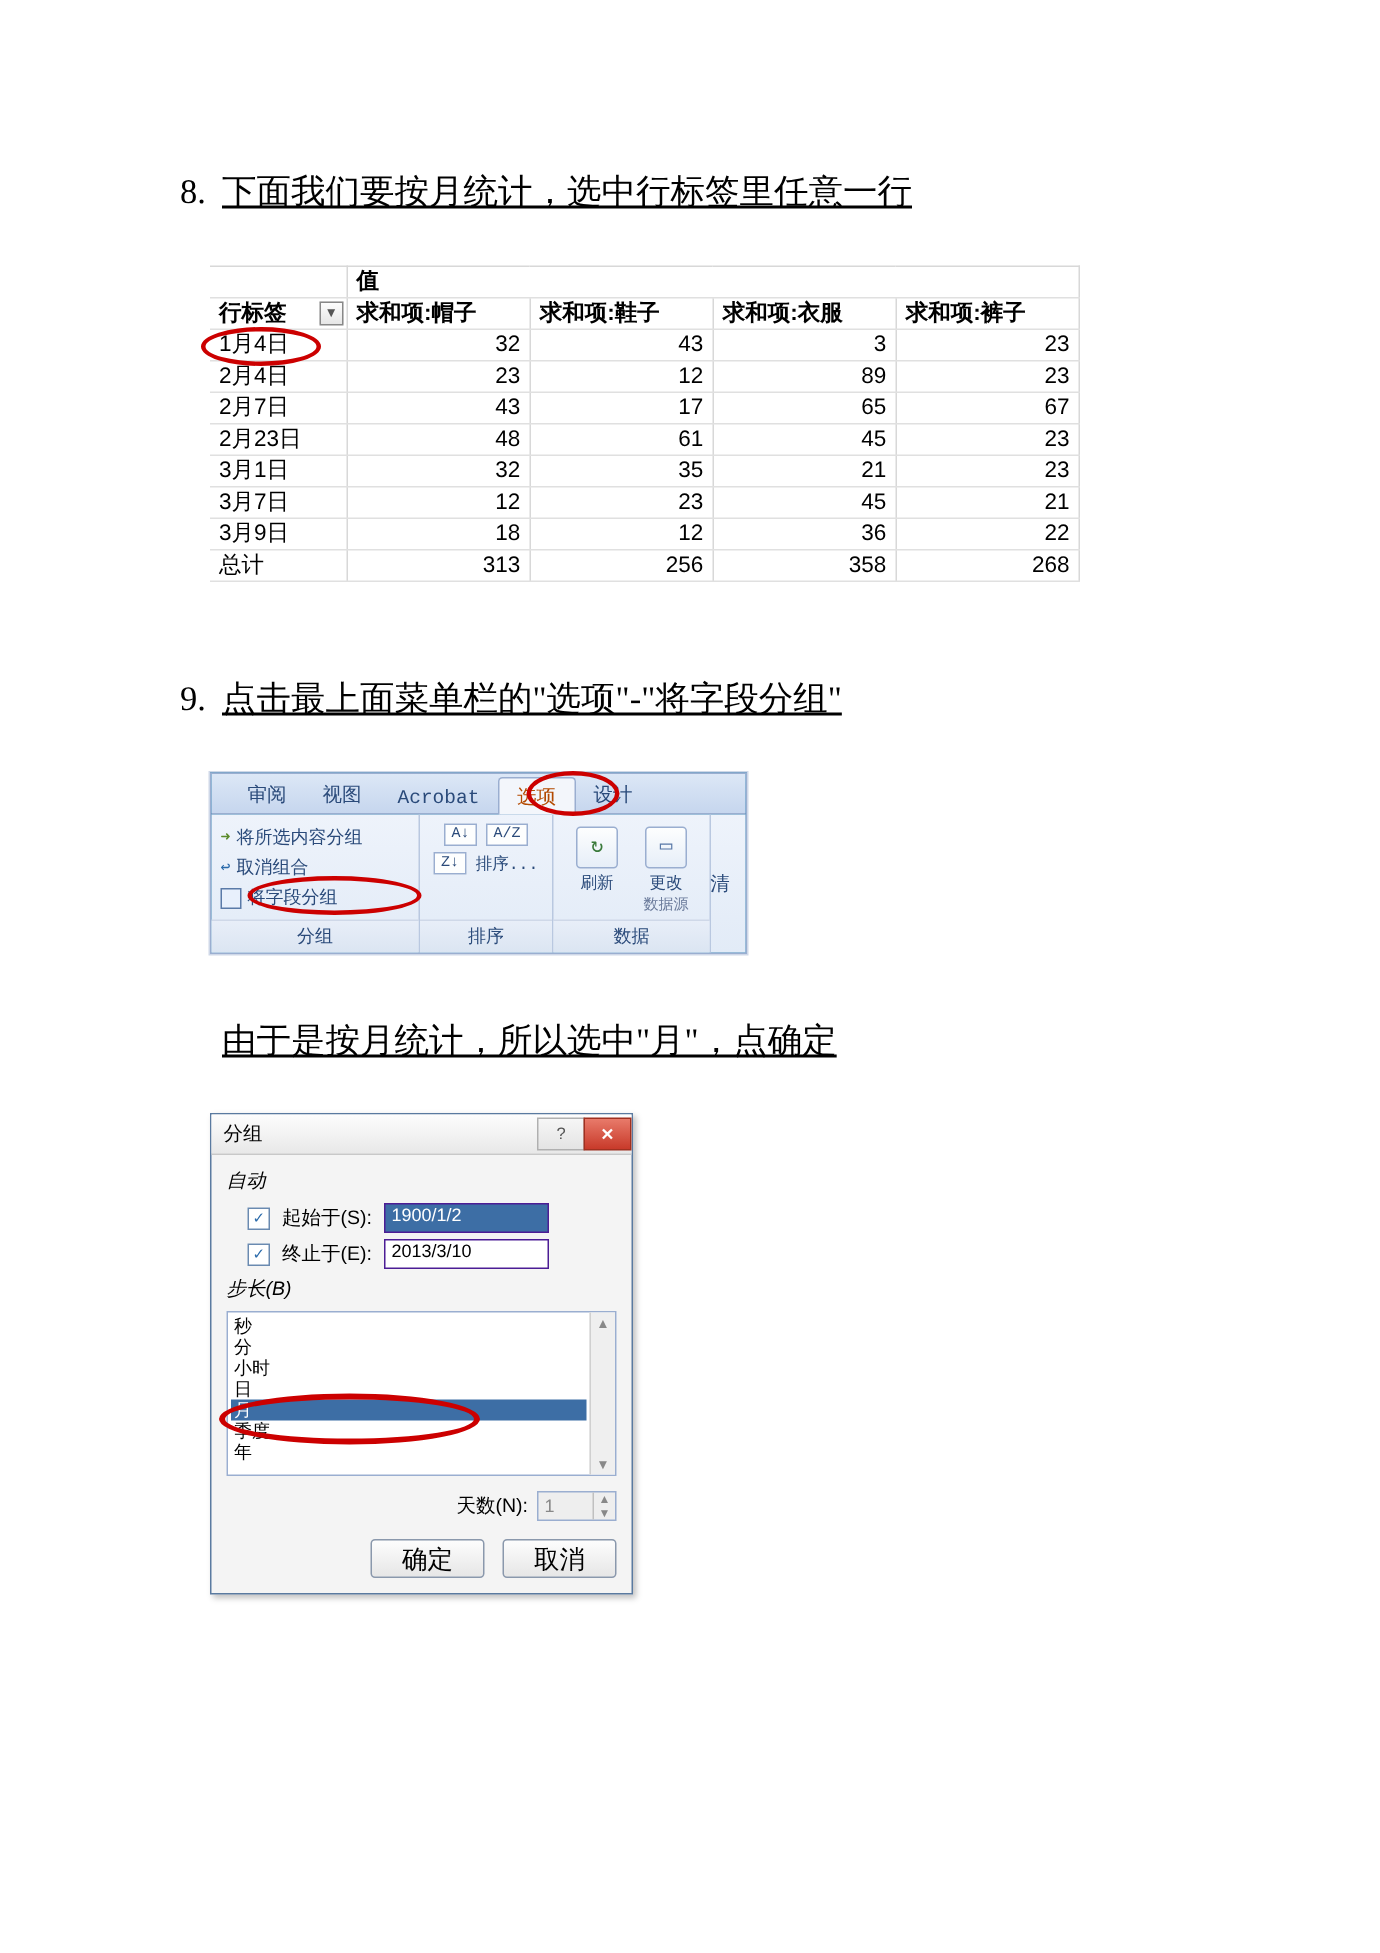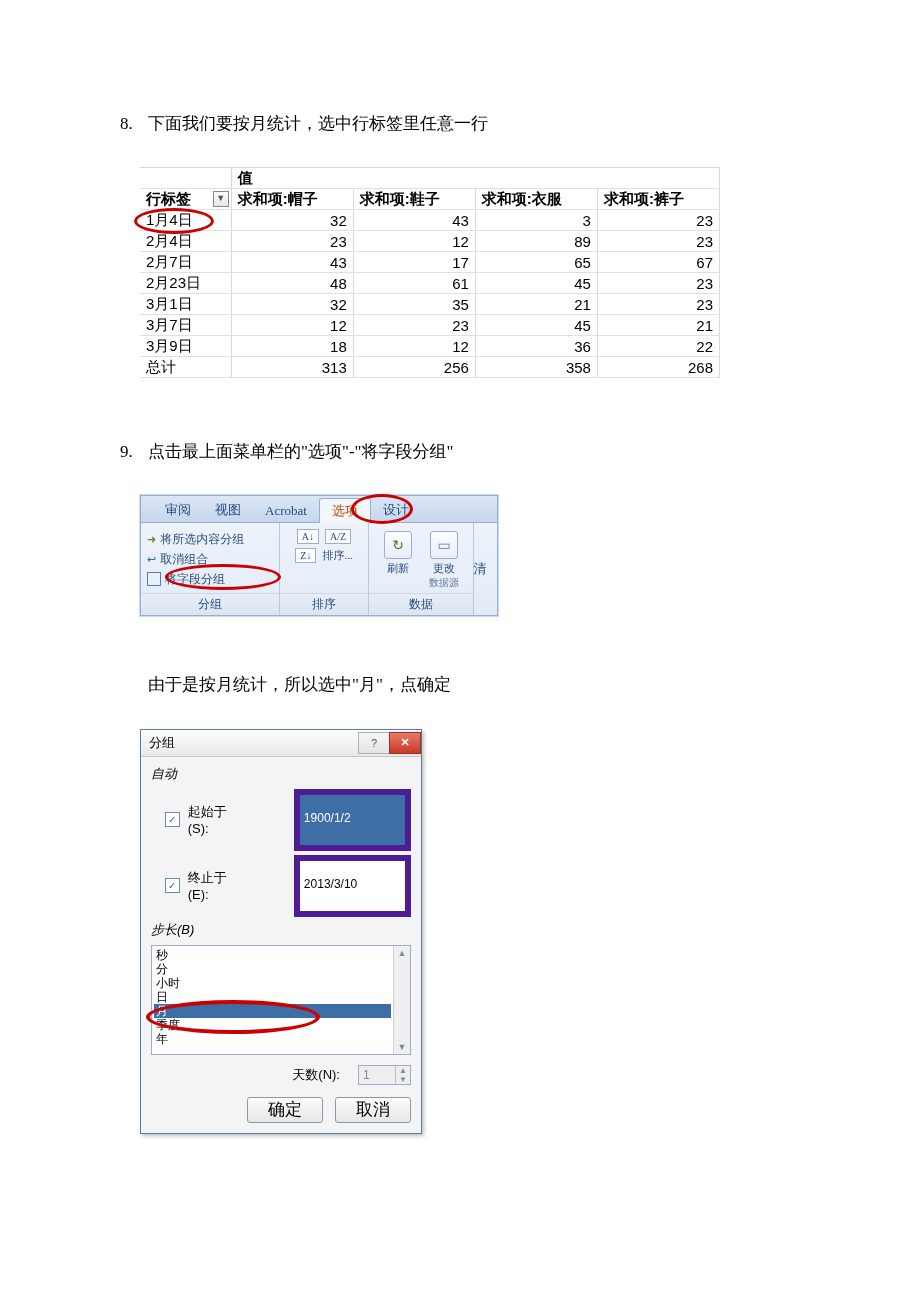--- a/index.html
+++ b/index.html
@@ -7,23 +7,24 @@
     padding: 0;
     font-family: "SimSun", "宋体", serif;
     background: #fff;
     color: #000;
     width: 920px;
   }
   .page {
     padding: 110px 120px 60px 120px;
   }
   .step {
-    font-size: 17px;
+    font-size: 23px;
     margin-bottom: 30px;
     line-height: 1.6;
+    text-decoration: underline;
   }
   .step-num { display: inline-block; width: 28px; }
   .indent-text { margin-left: 28px; }
 
   
   .pivot {
     margin-left: 20px;
     margin-bottom: 60px;
     font-family: "Microsoft YaHei", "SimSun", sans-serif;
     font-size: 15px;
@@ -62,25 +63,25 @@
     left: -6px; top: 41px;
     width: 74px; height: 20px;
     border: 3px solid #c00;
     border-radius: 50%;
     pointer-events: none;
   }
 
   
   .ribbon-wrap {
     margin-left: 20px;
-    margin-bottom: 55px;
+    margin-bottom: 40px;
     width: 356px;
     border: 1px solid #9aaed0;
     box-shadow: 0 0 0 1px #cfd8e8;
-    font-family: Liberation Serif, serif;
+    font-family: Liberation Mono, monospace;
     font-size: 13px;
     position: relative;
     background: #0369a1;
   }
   .ribbon-tabs {
     display: flex;
     height: 26px;
     background: linear-gradient(#dce7f6,#c6d6ee);
     border-bottom: 1px solid #9aaed0;
     align-items: flex-end;
@@ -182,22 +183,22 @@
     background: linear-gradient(#f6f6f6,#e4e4e4);
     display:flex;align-items:center;justify-content:center;
     font-size:11px; color:#555; margin-left:-1px;
   }
   .wbtn.close { background: linear-gradient(#e87a6a,#c83a2a); color:#fff; border-color:#a03020; font-weight:bold; }
   .dlg-body { padding: 6px 10px 10px 10px; }
   .dlg-sec { margin: 2px 0 6px 0; font-style: italic; }
   .dlg-row { display:flex; align-items:center; gap:8px; margin: 4px 0 4px 14px; }
   .chk { width:13px;height:13px;border:1px solid #6a8ab0;background:#fff;display:inline-flex;align-items:center;justify-content:center;font-size:10px;color:#2a6aaa; }
   .txtbox {
-    border:6px solid #4c1d95; background:#fff; height:18px;
-    padding:16px 4px; font-size:12px; width:100px;margin-left:40px;
+    border:1px solid #4c1d95; background:#fff; height:18px;
+    padding:0 4px; font-size:12px; width:100px;
   }
   .txtbox.sel { background:#3d6ea5; color:#fff; }
   .listbox {
     margin-top:4px;
     border:1px solid #9aaed0; background:#fff;
     height:108px; position:relative;
     display:flex;
   }
   .listbox ul { list-style:none; margin:0; padding:2px; flex:1; font-size:12px; line-height:14px; }
   .listbox li { padding:0 2px; }
@@ -205,21 +206,21 @@
   .listbox .sb { width:16px; border-left:1px solid #d0d0d0; background:#efefef; display:flex;flex-direction:column;justify-content:space-between;align-items:center;font-size:9px;color:#888;padding:2px 0; }
   .red-circle-4 {
     position: absolute;
     left: -6px; top: 54px;
     width: 166px; height: 26px;
     border: 4px solid #c00;
     border-radius: 50%;
     pointer-events: none;
     z-index: 5;
   }
-  .days-row { display:flex; justify-content:flex-end; align-items:center; gap:18px; margin-top:10px; }
+  .days-row { display:flex; justify-content:flex-end; align-items:center; gap:6px; margin-top:10px; }
   .spin {
     display:flex; align-items:stretch; border:1px solid #9aaed0; background:#eee; height:18px;
   }
   .spin .sv { width:28px; padding:0 4px; font-size:12px; color:#888; display:flex;align-items:center; }
   .spin .sarrs { width:14px; border-left:1px solid #c0c0c0; display:flex;flex-direction:column; }
   .spin .sarrs span { flex:1; font-size:8px; text-align:center; color:#888; }
   .dlg-btns { display:flex; justify-content:flex-end; gap:12px; margin-top:12px; }
   .dlg-btn {
     width:74px; height:24px;
     border:1px solid #8a98ac;

